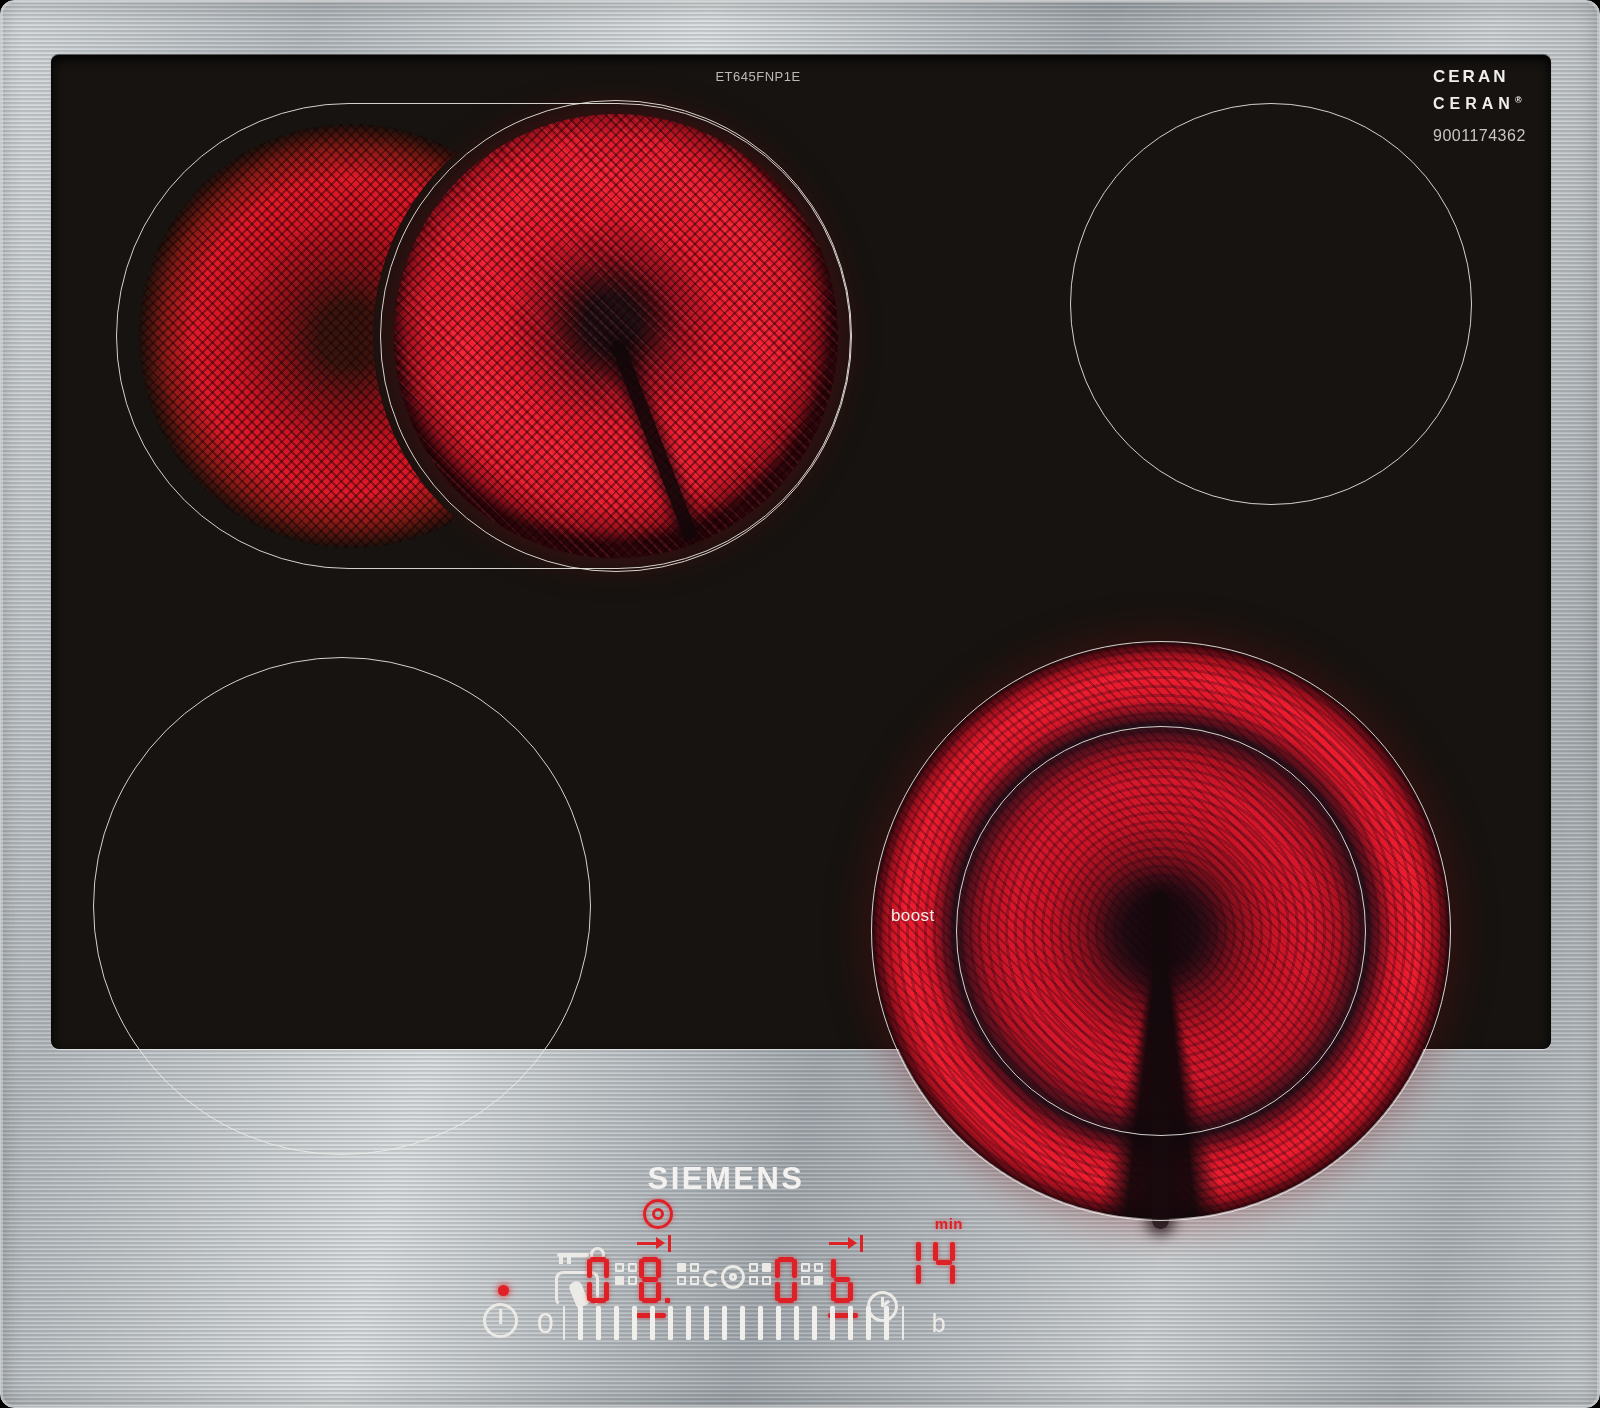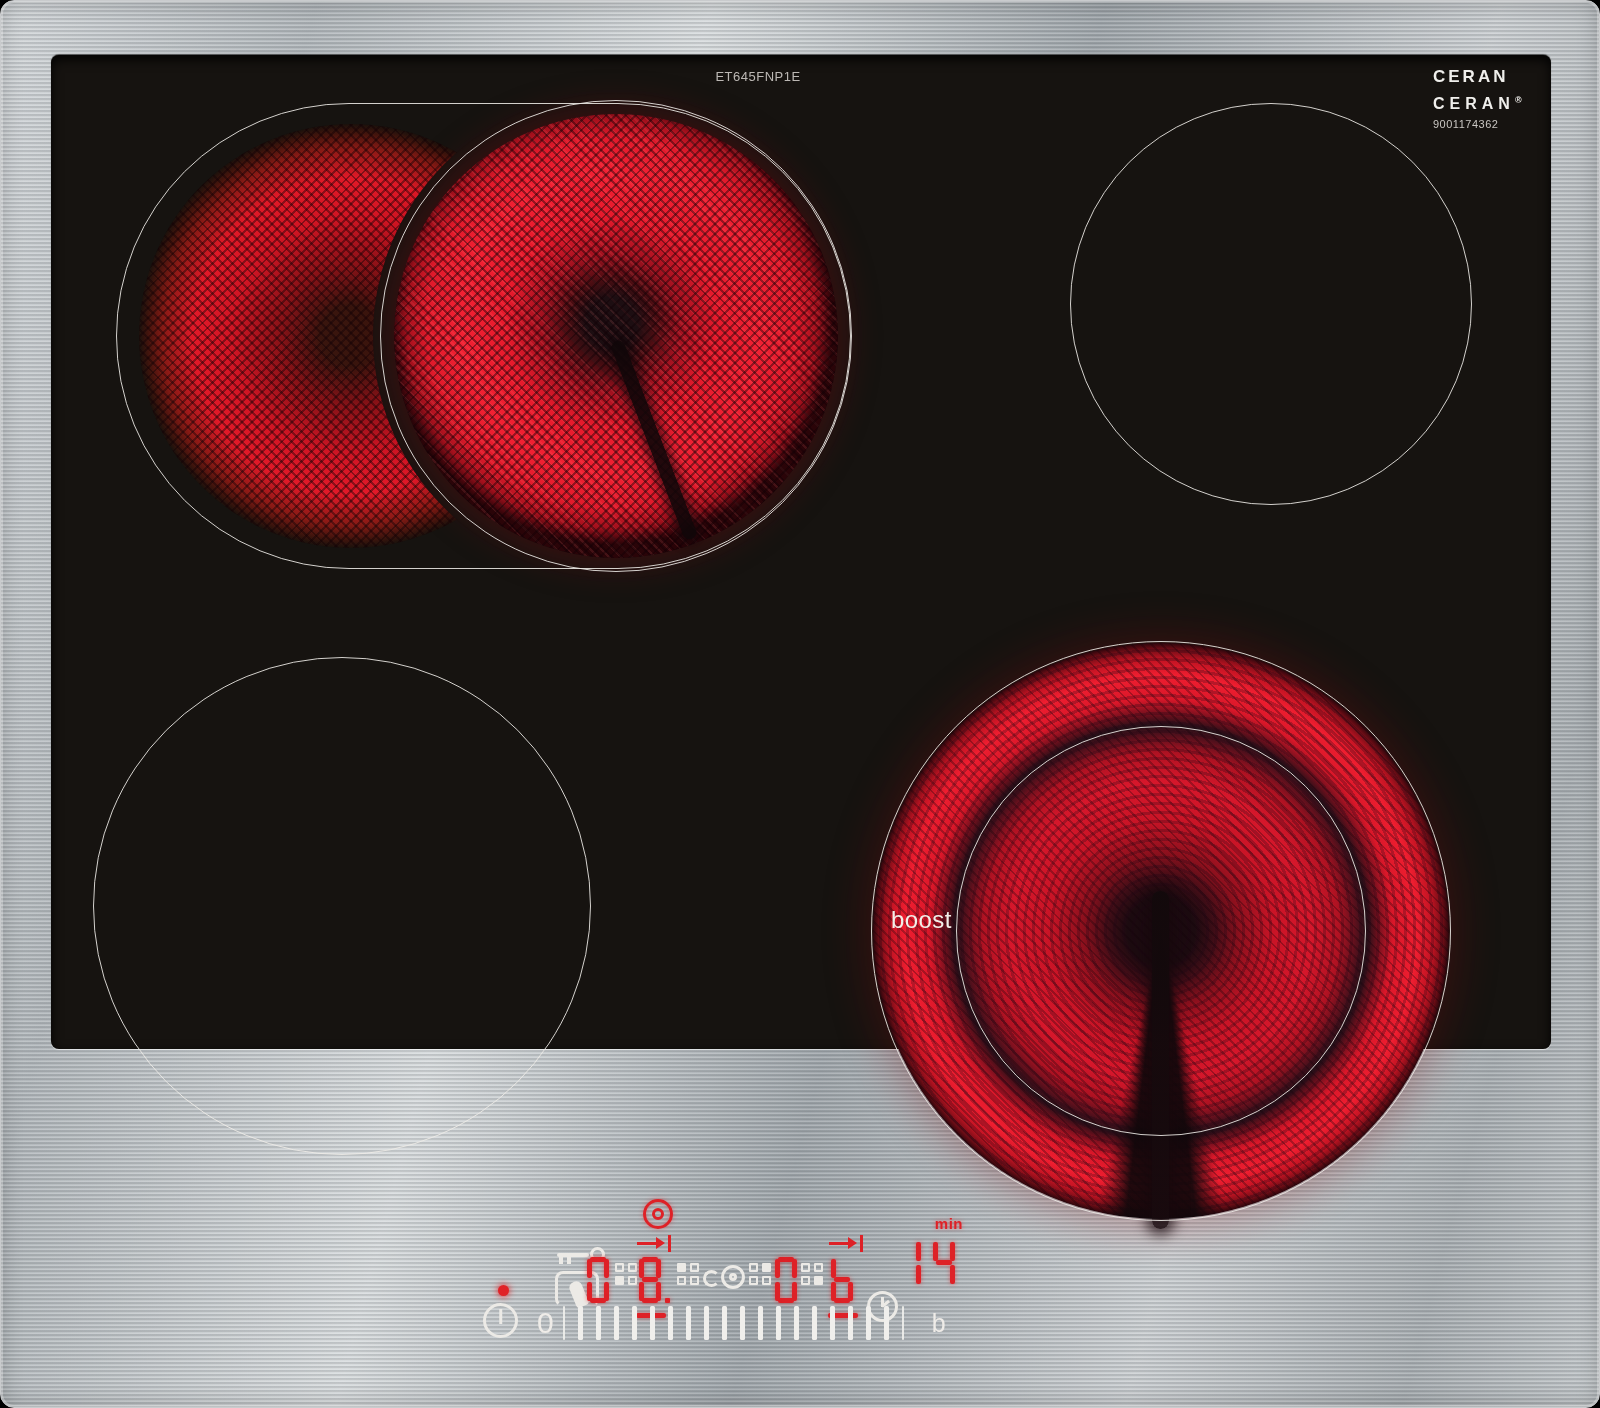--- a/index.html
+++ b/index.html
@@ -43,29 +43,29 @@
     box-shadow:0 0 40px 10px rgba(120,12,18,.30);
     background:
       conic-gradient(from 0deg at 50% 50%, transparent 0 167deg, rgba(16,8,11,.92) 173deg 187deg, transparent 193deg),
       repeating-radial-gradient(circle at 50% 50%, rgba(30,5,20,.26) 0 3px, transparent 3px 9px),
       repeating-linear-gradient(45deg, rgba(18,0,8,.28) 0 2px, transparent 2px 7px),
       radial-gradient(circle at 50% 50%, #1c0b10 0 34px,#3c0d16 52px,#8c101d 78px,#c91426 112px,#d6172b 150px,#b01222 178px,#55101c 196px,#241018 206px,#6b0f1c 216px,#d91729 232px,#ef1e30 256px,#c01322 272px,#6f0d16 282px,#2c060c 288px);}
   .br-rod{position:absolute;left:1101px;top:836px;width:17px;height:338px;border-radius:8px;
     background:linear-gradient(180deg, rgba(18,9,11,.95), rgba(24,10,14,.85));
     box-shadow:0 0 13px 6px rgba(22,8,13,.72);}
 
-  .boost{position:absolute;left:840px;top:851px;color:#f2efe9;font-size:24px;letter-spacing:.4px;}
+  .boost{position:absolute;left:840px;top:851px;color:#f2efe9;font-size:17px;letter-spacing:.4px;}
 
   
   .model{position:absolute;left:607px;top:14px;width:200px;text-align:center;color:#bcb8b4;font-size:13px;letter-spacing:.5px;}
   .schott{position:absolute;left:1382px;top:12px;width:130px;color:#f0efec;text-align:left;}
   .schott .l1{font-size:17px;font-weight:bold;letter-spacing:3px;}
   .schott .l2{font-size:16px;font-weight:bold;letter-spacing:5px;margin-top:8px;}
   .schott .reg{font-size:9px;vertical-align:super;letter-spacing:0;}
-  .schott .serial{font-size:11px;color:#c9c6c2;margin-top:5px;letter-spacing:.5px;font-weight:normal;}
+  .schott .serial{font-size:16px;color:#c9c6c2;margin-top:14px;letter-spacing:.5px;font-weight:normal;}
   .brand{position:absolute;left:530px;top:1106px;width:290px;text-align:center;color:#f3f2f0;
     font-size:31px;font-weight:800;letter-spacing:2.5px;}
 
   
   :root{--dr:#de2127;--pw:#eceae6;}
   .abs{position:absolute;}
   .reddot{left:447px;top:1230px;width:11px;height:11px;border-radius:50%;background:#e02227;box-shadow:0 0 6px 1px rgba(224,34,39,.8);}
 
   .keyhand{left:504px;top:1192px;width:52px;height:66px;}
   .keyhand .bow{position:absolute;right:2px;top:0;width:15px;height:15px;border:3px solid var(--pw);border-radius:50%;}
@@ -145,20 +145,21 @@
     <div class="ring" style="left:1019px;top:48px;width:402px;height:402px;"></div>
 
     <div class="ring" style="left:42px;top:602px;width:498px;height:498px;"></div>
 
     <div class="glow-br"></div>
     <div class="br-rod"></div>
     <div class="ring" style="left:820px;top:586px;width:580px;height:580px;"></div>
     <div class="ring" style="left:905px;top:671px;width:410px;height:410px;"></div>
     <div class="boost">boost</div>
 
+    <div class="brand">SIEMENS</div>
 
     <div class="abs reddot"></div>
 
     <div class="abs keyhand">
       <i class="bow"></i>
       <i class="shaft"></i>
       <i class="t1"></i>
       <i class="t2"></i>
       <i class="panelbox"></i>
       <i class="finger"></i>

